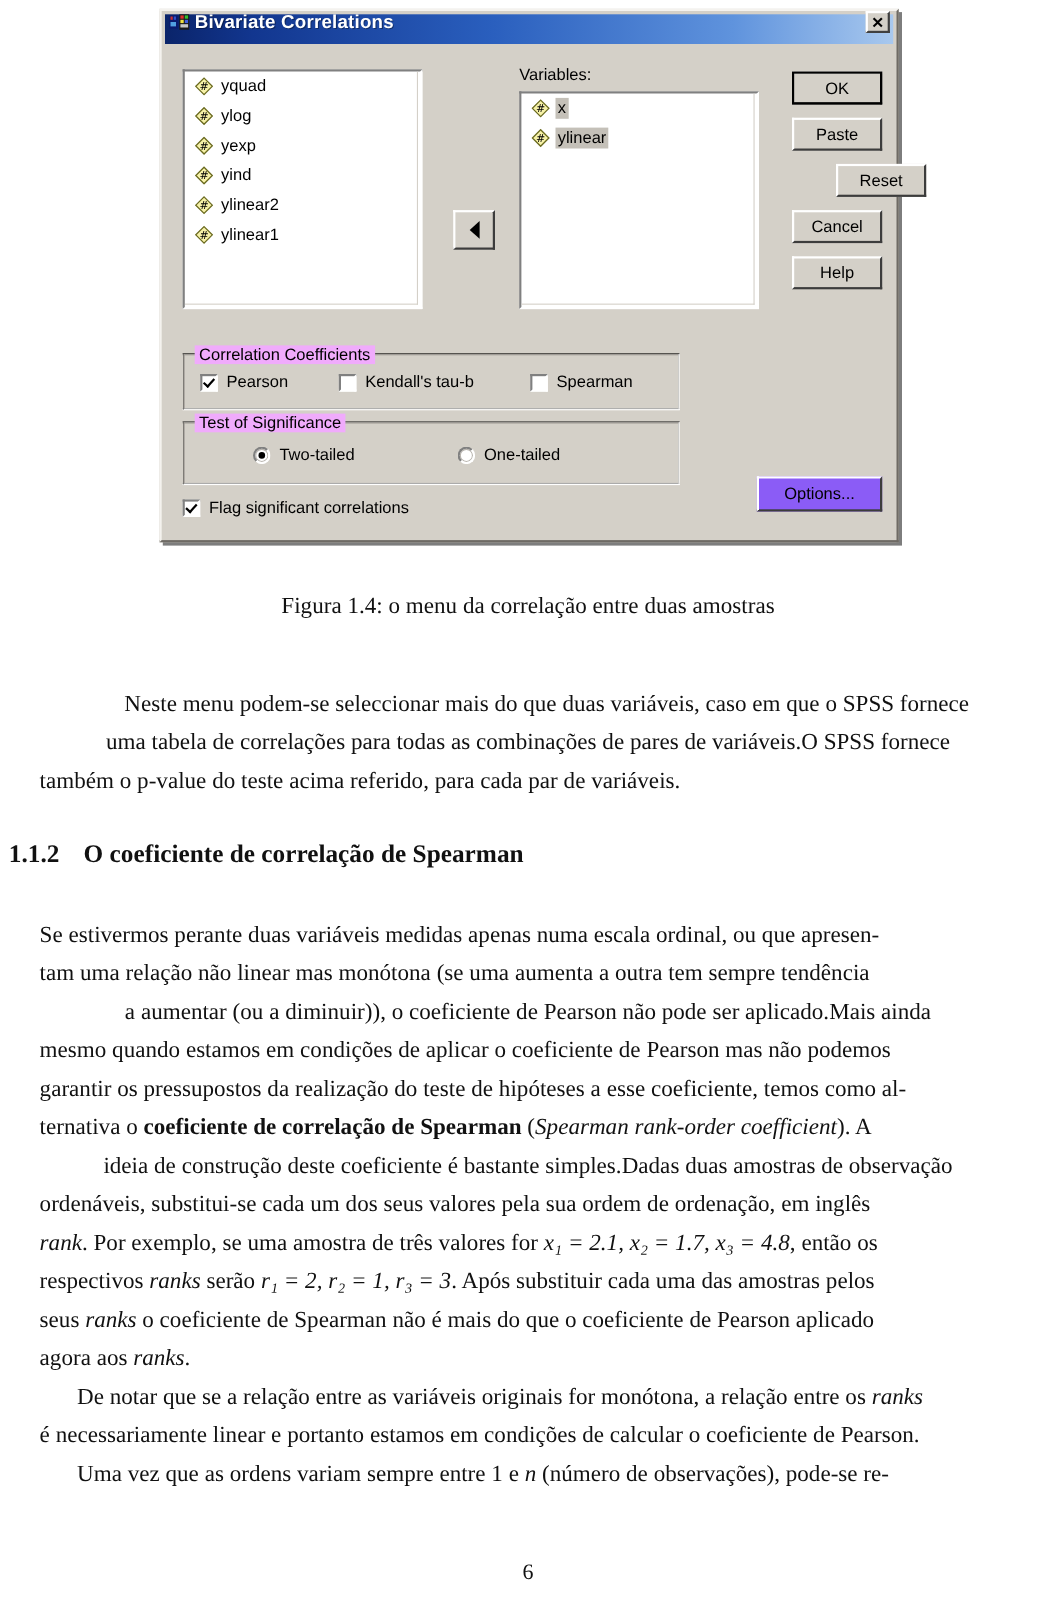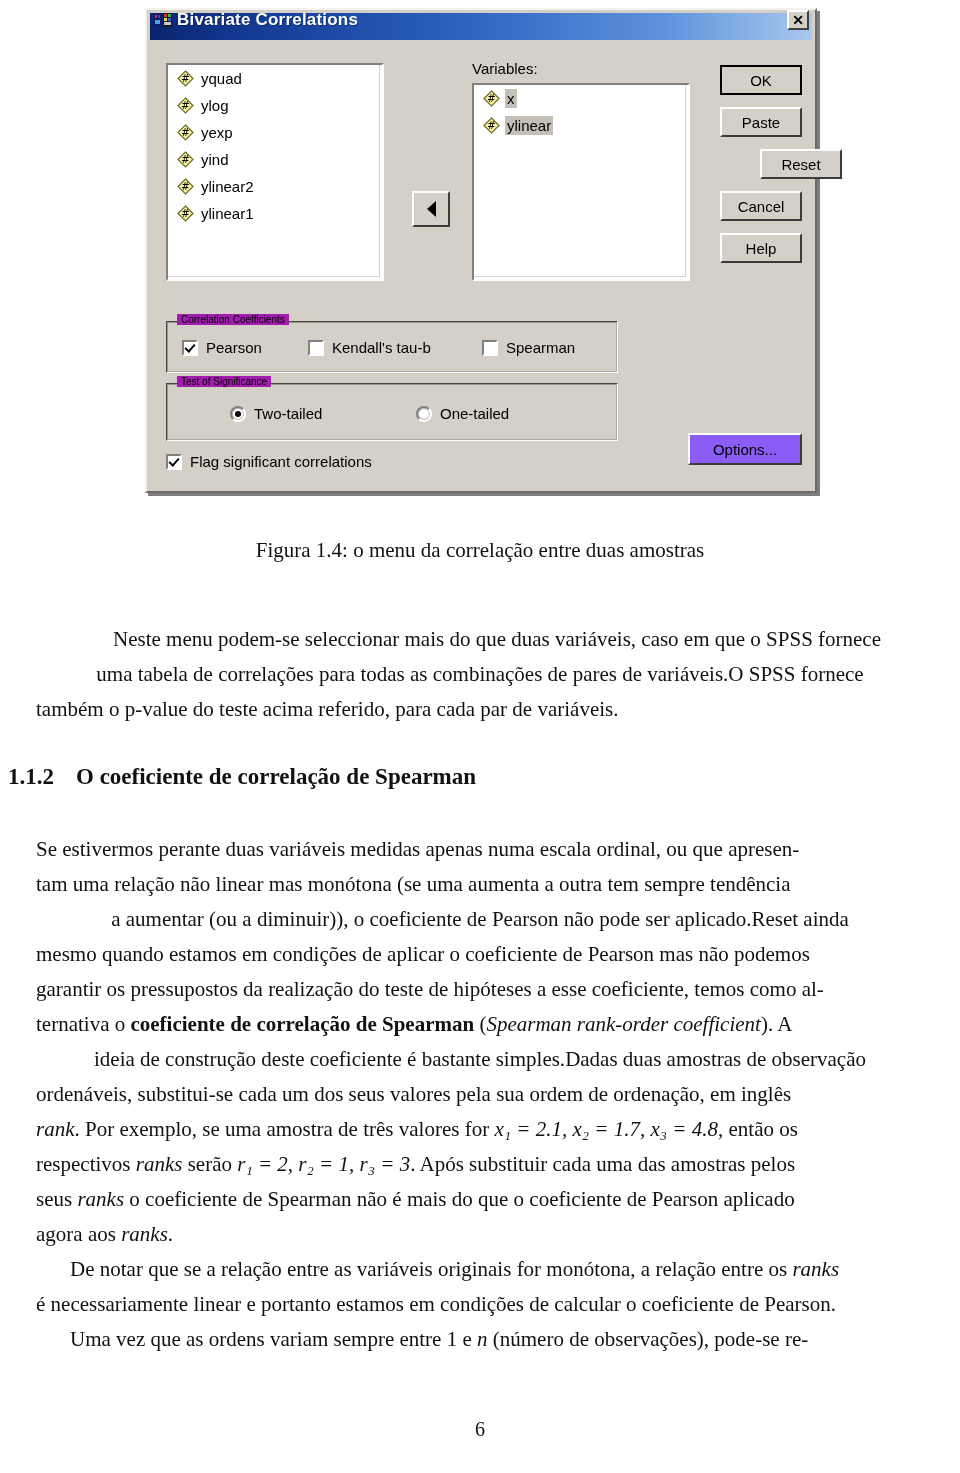--- a/index.html
+++ b/index.html
@@ -200,24 +200,24 @@
   
   .groupbox {
     position: absolute;
     border: 2px groove #ffffff;
     border-color: #9b9792 #ffffff #ffffff #9b9792;
     box-sizing: border-box;
   }
   .groupbox > .gb-title {
     position: absolute;
     top: -9px; left: 9px;
-    background: #a21caf;
+    background: #f0abfc;
     padding: 0 4px;
     font-family: "Liberation Sans", sans-serif;
-    font-size: 10px;
+    font-size: 15px;
     color: #000;
     white-space: nowrap;
   }
   #gb-coef { left: 16px; top: 278px; width: 452px; height: 52px; }
   #gb-sig  { left: 16px; top: 340px; width: 452px; height: 58px; }
 
   .check-row { position: absolute; display: flex; align-items: center; }
   .checkbox {
     width: 16px; height: 16px;
     background: #ffffff;
@@ -488,21 +488,21 @@
 
   <div class="para" id="p2">
     <span class="ln">
       <span>Se estivermos perante duas variáveis medidas apenas numa escala ordinal, ou que apresen-</span>
     </span>
     <span class="ln">
       <span>tam uma relação não linear mas monótona (se uma aumenta a outra tem sempre tendência</span>
     </span>
     <span class="ln just">
       <span>a aumentar (ou a diminuir)), o coeficiente de Pearson não pode ser aplicado.</span>
-      <span>Reset ainda</span>
+      <span>Mais ainda</span>
     </span>
     <span class="ln">
       <span>mesmo quando estamos em condições de aplicar o coeficiente de Pearson mas não podemos</span>
     </span>
     <span class="ln">
       <span>garantir os pressupostos da realização do teste de hipóteses a esse coeficiente, temos como al-</span>
     </span>
     <span class="ln">
       <span>ternativa o </span><b>coeficiente de correlação de Spearman</b><span> (</span><i>Spearman rank-order coefficient</i><span>). A</span>
     </span>

